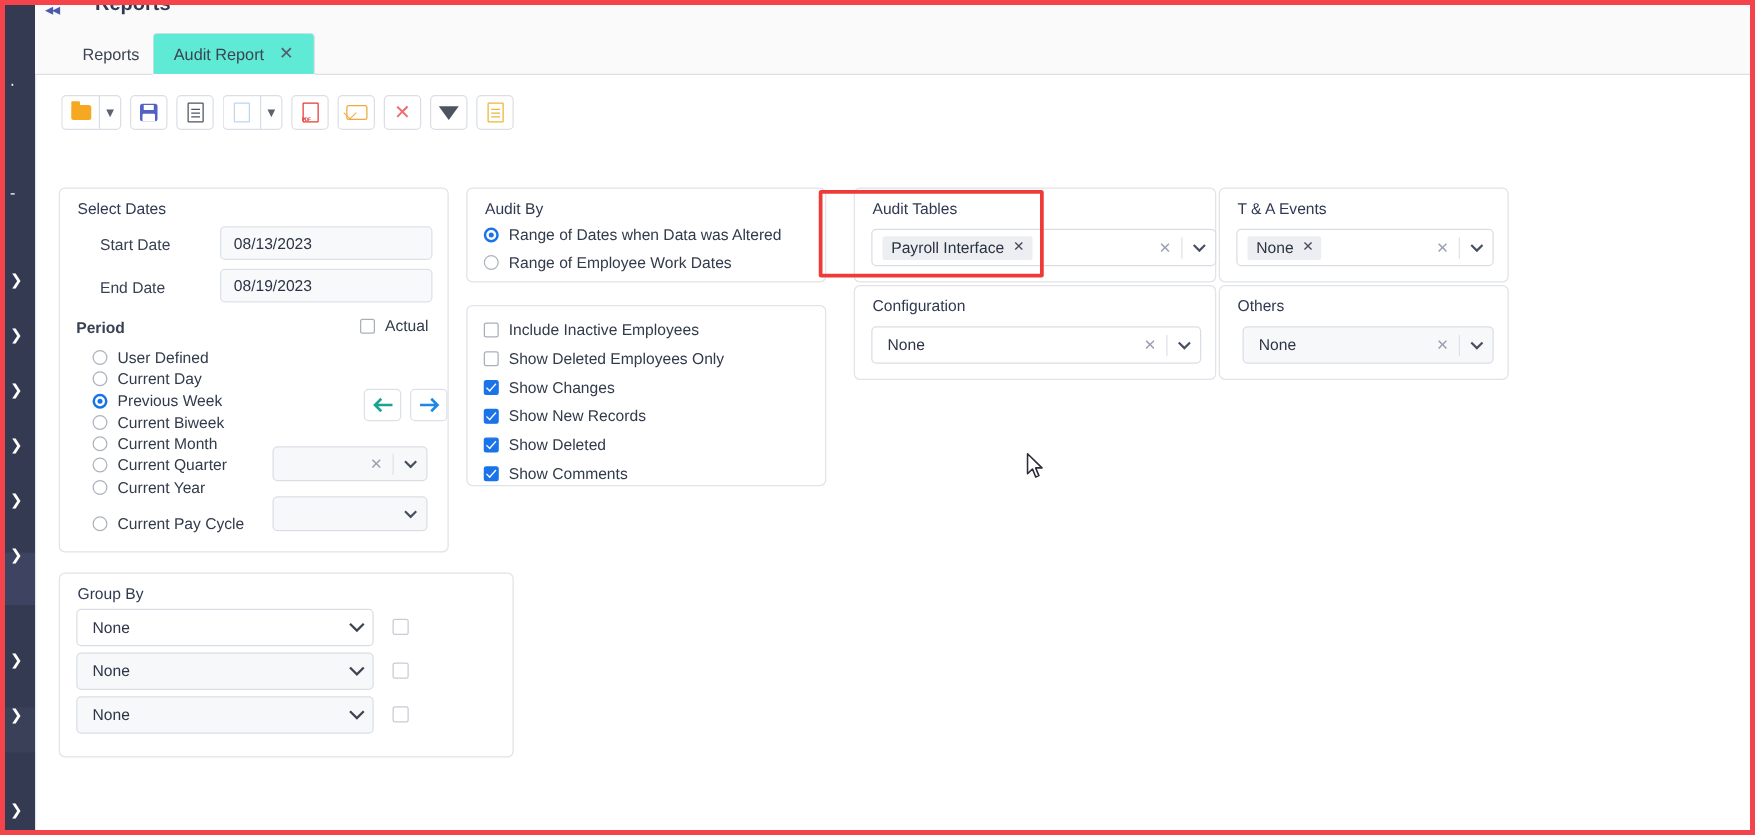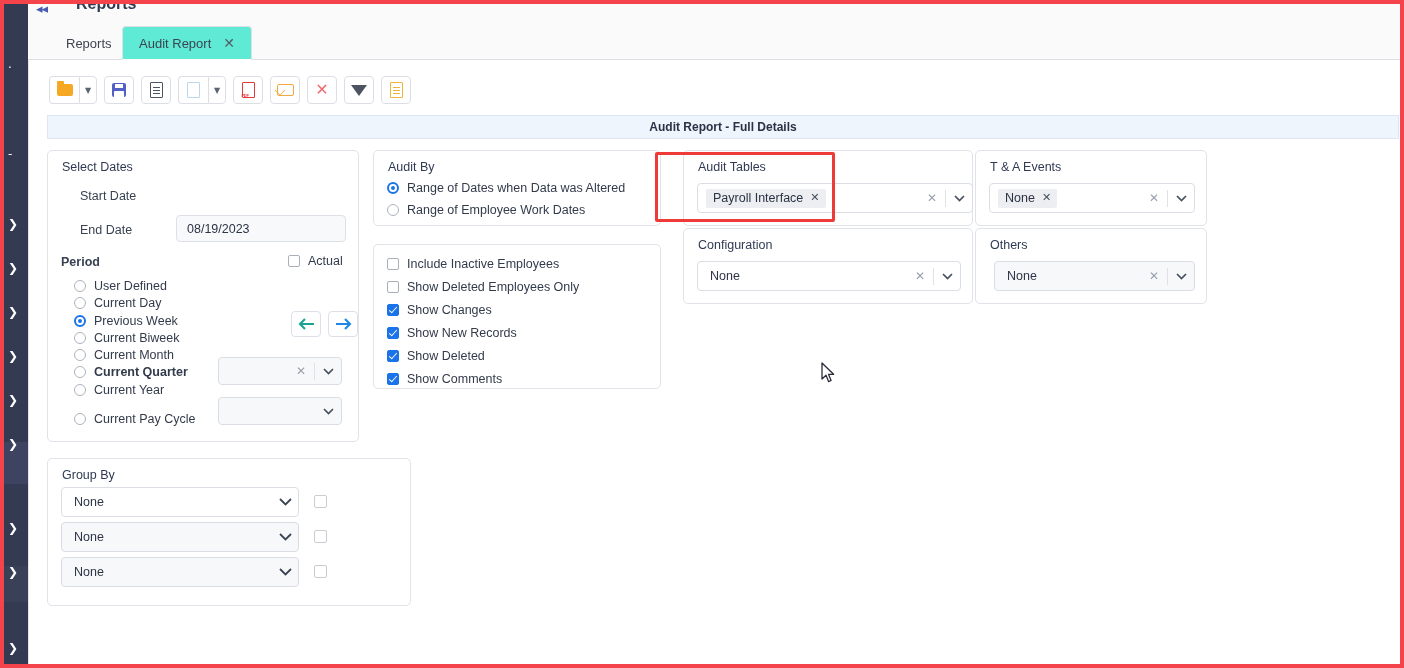--- a/index.html
+++ b/index.html
@@ -337,28 +337,28 @@
           <span class="ic-x">✕</span>
         </div>
         <div class="tbtn">
           <span class="ic-funnel"></span>
         </div>
         <div class="tbtn">
           <span class="ic-doc gold"></span>
         </div>
       </div>
 
-      <div class="rtitle">
-        <span>Audit Report - Full Details</span>
-      </div>
 
       <div class="panel" style="left:18px; top:90px; width:312px; height:292px;">
         <span class="panel-title">Select Dates</span>
 
         <span class="fld-label" style="left:32px; top:38px;">Start Date</span>
+        <div class="input" style="left:128px; top:30px; width:170px; height:27px;">
+          <span>08/13/2023</span>
+        </div>
 
         <span class="fld-label" style="left:32px; top:72px;">End Date</span>
         <div class="input" style="left:128px; top:64px; width:170px; height:27px;">
           <span>08/19/2023</span>
         </div>
 
         <span class="fld-label" style="left:13px; top:104px; font-weight:600;">Period</span>
 
         <div class="cb-row" style="left:240px; top:103px;">
           <span class="cb"></span>
@@ -378,21 +378,21 @@
           <span class="radio-label">Previous Week</span>
         </div>
         <div class="radio-row" style="left:26px; top:180px;">
           <span class="radio"></span>
           <span class="radio-label">Current Biweek</span>
         </div>
         <div class="radio-row" style="left:26px; top:197px;">
           <span class="radio"></span>
           <span class="radio-label">Current Month</span>
         </div>
-        <div class="radio-row" style="left:26px; top:214px;font-weight:bold;">
+        <div class="radio-row" style="left:26px; top:214px;">
           <span class="radio"></span>
           <span class="radio-label">Current Quarter</span>
         </div>
         <div class="radio-row" style="left:26px; top:232px;">
           <span class="radio"></span>
           <span class="radio-label">Current Year</span>
         </div>
         <div class="radio-row" style="left:26px; top:261px;">
           <span class="radio"></span>
           <span class="radio-label">Current Pay Cycle</span>

